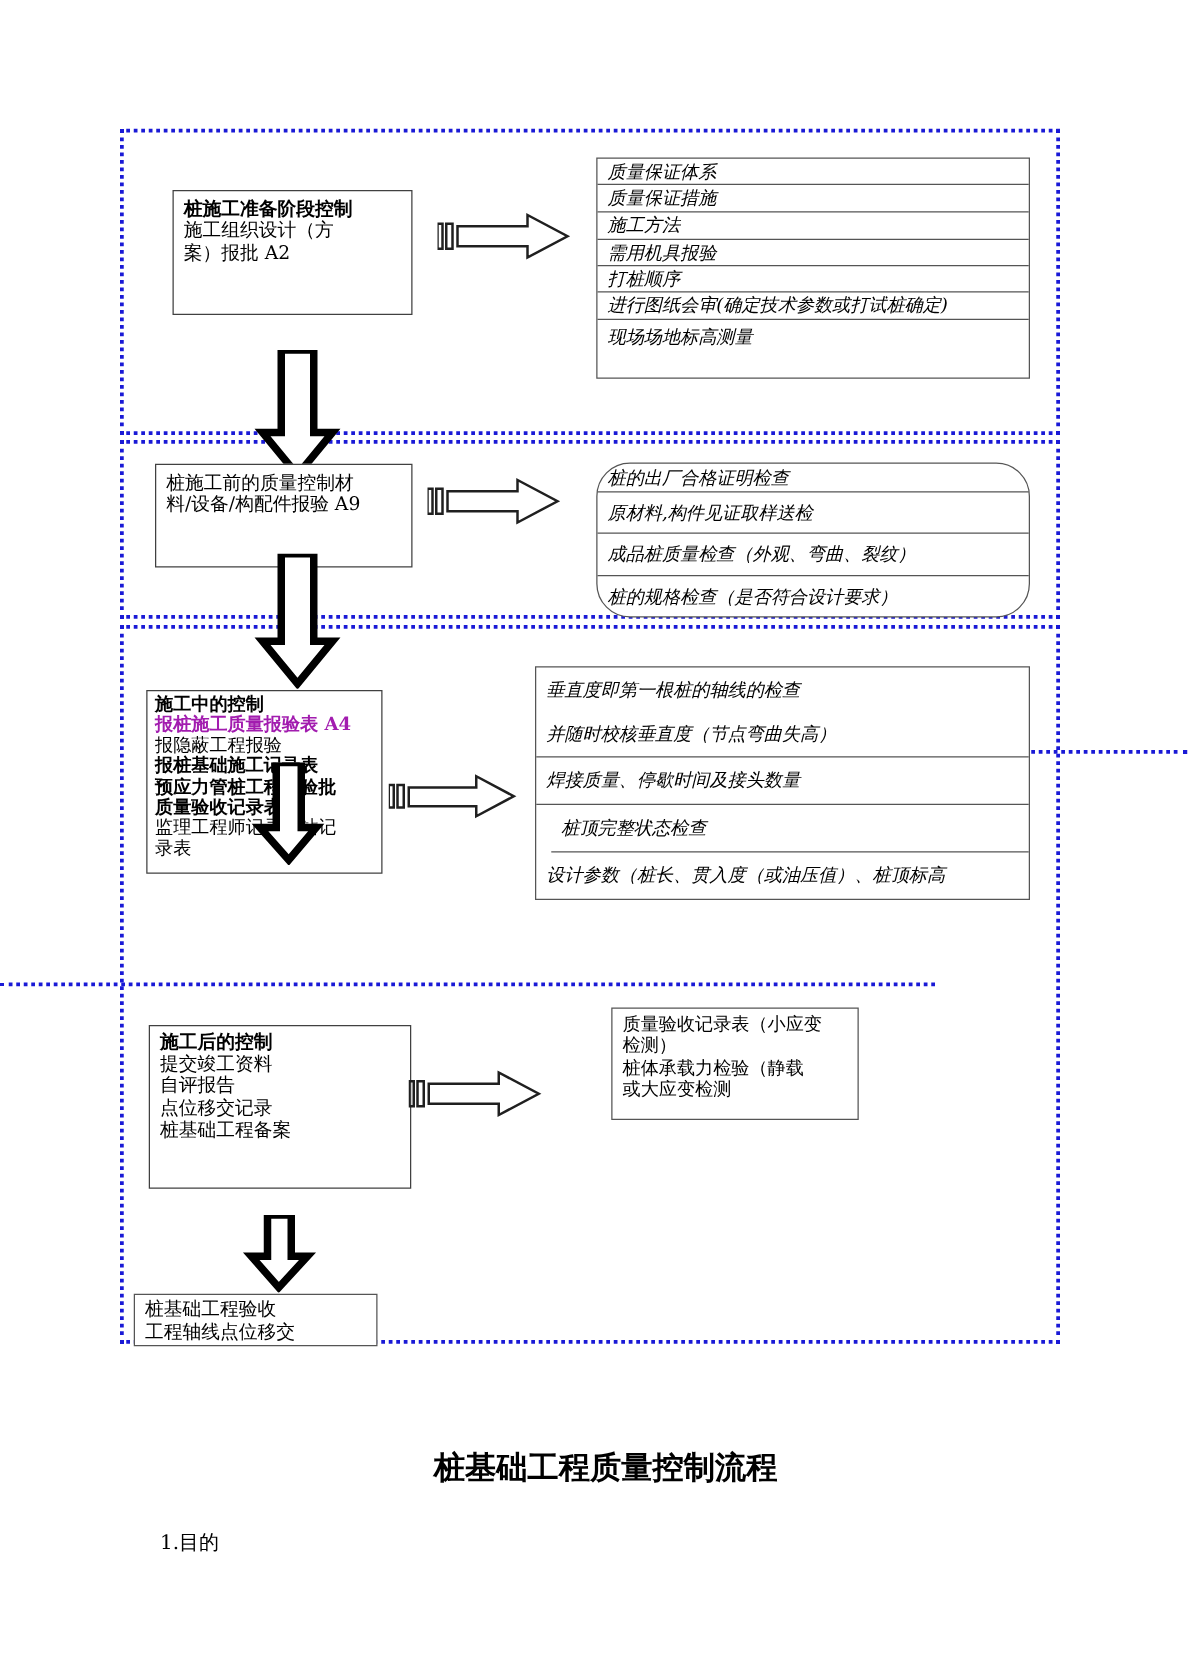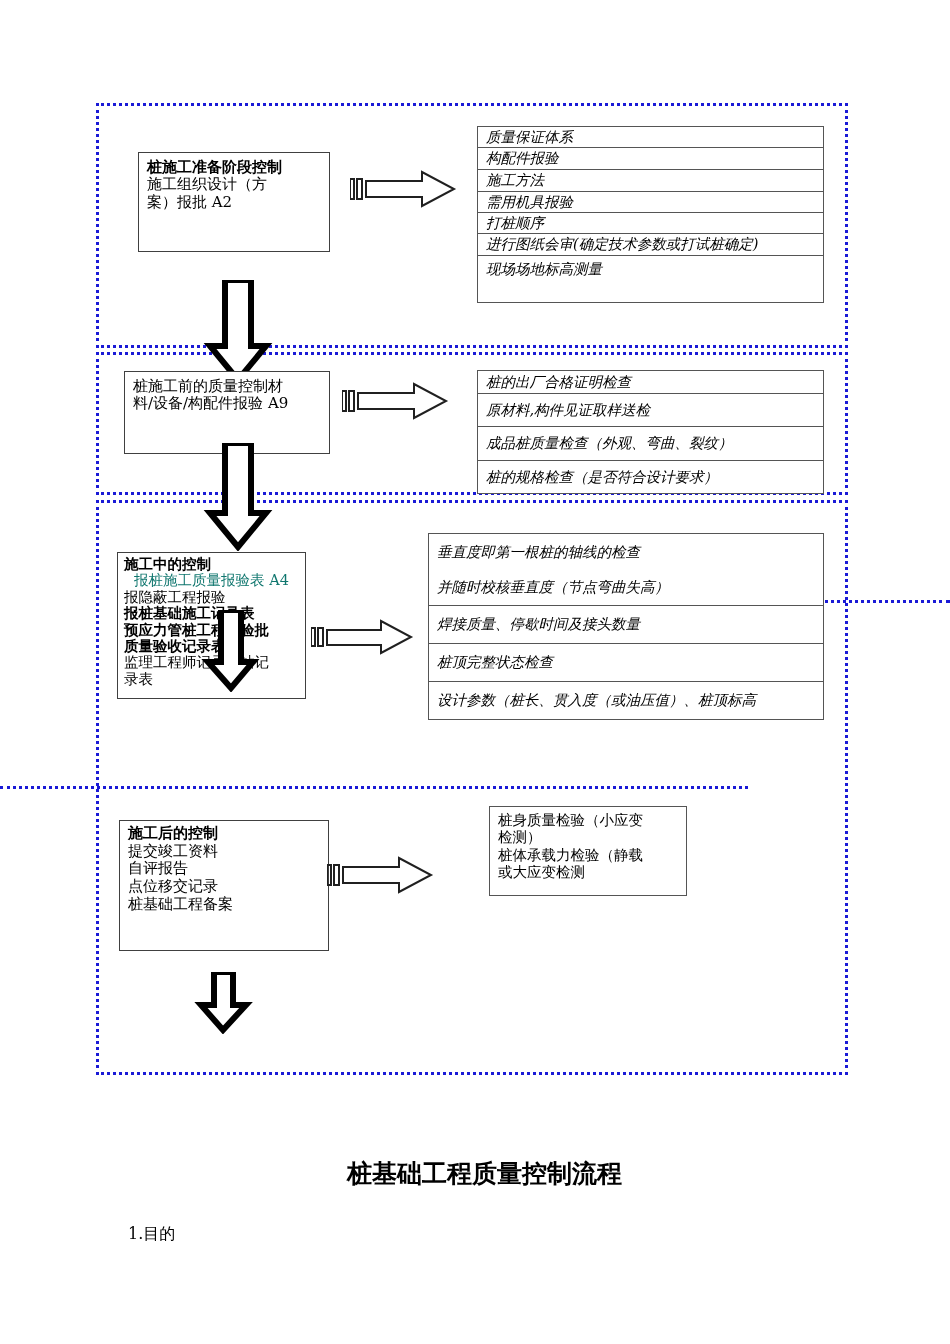--- a/index.html
+++ b/index.html
@@ -39,21 +39,21 @@
     position: absolute;
     box-sizing: border-box;
     border: 1px solid #404040;
     background: #ffffff;
     font-family: "DejaVu Serif", "Liberation Serif", serif;
     line-height: 1.16;
     overflow: hidden;
   }
   .box .ln { display: block; white-space: nowrap; }
   .b-bold { font-weight: bold; }
-  .b-green { color: #0f766e; font-weight: normal; text-align: center; }
+  .b-green { color: #a21caf; font-weight: bold; }
 
   
   .listtable {
     position: absolute;
     box-sizing: border-box;
     border: 1px solid #555555;
     background: #ffffff;
     font-family: "DejaVu Serif", "Liberation Serif", serif;
     font-style: italic;
   }
@@ -108,21 +108,21 @@
   <div class="arrow" style="left:350px; top:168px;">
     <svg width="110" height="42" viewBox="0 0 110 42">
       <rect x="0" y="11" width="4" height="20" fill="none" stroke="#202020" stroke-width="2"></rect>
       <rect x="7" y="11" width="5" height="20" fill="none" stroke="#202020" stroke-width="2"></rect>
       <path d="M16,13 L72,13 L72,4 L104,21 L72,38 L72,29 L16,29 Z" fill="#ffffff" stroke="#202020" stroke-width="2"></path>
     </svg>
   </div>
 
   <div class="listtable" style="left:477px; top:126px; width:347px; height:177px; font-size:14.5px;">
     <div class="row" style="height:21px;">质量保证体系</div>
-    <div class="row" style="height:22px;">构配件报验</div>
+    <div class="row" style="height:22px;">质量保证措施</div>
     <div class="row" style="height:22px;">施工方法</div>
     <div class="row" style="height:21px;">需用机具报验</div>
     <div class="row" style="height:21px;">打桩顺序</div>
     <div class="row" style="height:22px;">进行图纸会审(确定技术参数或打试桩确定)</div>
     <div class="row" style="height:27px;">现场场地标高测量</div>
   </div>
 
   <div class="arrow" style="left:200px; top:280px;">
     <svg width="76" height="104" viewBox="0 0 76 104">
       <path d="M25,0 L51,0 L51,66 L66,66 L38,100 L10,66 L25,66 Z" fill="#ffffff" stroke="#000000" stroke-width="6"></path>
@@ -135,21 +135,21 @@
   </div>
 
   <div class="arrow" style="left:342px; top:380px;">
     <svg width="110" height="42" viewBox="0 0 110 42">
       <rect x="0" y="11" width="4" height="20" fill="none" stroke="#202020" stroke-width="2"></rect>
       <rect x="7" y="11" width="5" height="20" fill="none" stroke="#202020" stroke-width="2"></rect>
       <path d="M16,13 L72,13 L72,4 L104,21 L72,38 L72,29 L16,29 Z" fill="#ffffff" stroke="#202020" stroke-width="2"></path>
     </svg>
   </div>
 
-  <div class="listtable" style="left:477px; top:370px; width:347px; height:124px; font-size:14.5px;">
+  <div class="listtable" style="left:477px; top:370px; width:347px; height:124px; font-size:14.5px;border-radius:27px;">
     <div class="row" style="height:23px;">桩的出厂合格证明检查</div>
     <div class="row" style="height:33px;">原材料,构件见证取样送检</div>
     <div class="row" style="height:34px;text-align:center;">成品桩质量检查（外观、弯曲、裂纹）</div>
     <div class="row" style="height:32px;">桩的规格检查（是否符合设计要求）</div>
   </div>
 
   <div class="arrow" style="left:200px; top:443px;">
     <svg width="76" height="108" viewBox="0 0 76 108">
       <path d="M25,0 L51,0 L51,70 L66,70 L38,104 L10,70 L25,70 Z" fill="#ffffff" stroke="#000000" stroke-width="6"></path>
     </svg>
@@ -177,51 +177,55 @@
   <div class="arrow" style="left:200px; top:610px;">
     <svg width="60" height="82" viewBox="0 0 60 82">
       <path d="M21,0 L41,0 L41,52 L53,52 L31,78 L8,52 L21,52 Z" fill="#ffffff" stroke="#000000" stroke-width="6"></path>
     </svg>
   </div>
 
   <div class="listtable" style="left:428px; top:533px; width:396px; height:187px; font-size:14.5px;">
     <div class="row" style="height:36px; border-bottom:none;">垂直度即第一根桩的轴线的检查</div>
     <div class="row" style="height:36px;">并随时校核垂直度（节点弯曲失高）</div>
     <div class="row" style="height:38px;">焊接质量、停歇时间及接头数量</div>
-    <div class="row" style="height:38px;">桩顶完整状态检查</div>
+    <div class="row" style="height:38px;margin-left:12px;">桩顶完整状态检查</div>
     <div class="row" style="height:37px;">设计参数（桩长、贯入度（或油压值）、桩顶标高</div>
   </div>
 
   <div class="box" style="left:119px; top:820px; width:210px; height:131px; padding:4px 8px 0 8px; font-size:15px; line-height:1.18;">
     <span class="ln b-bold">施工后的控制</span>
     <span class="ln">提交竣工资料</span>
     <span class="ln">自评报告</span>
     <span class="ln">点位移交记录</span>
     <span class="ln">桩基础工程备案</span>
   </div>
 
   <div class="arrow" style="left:327px; top:854px;">
     <svg width="110" height="42" viewBox="0 0 110 42">
       <rect x="0" y="11" width="4" height="20" fill="none" stroke="#202020" stroke-width="2"></rect>
       <rect x="7" y="11" width="5" height="20" fill="none" stroke="#202020" stroke-width="2"></rect>
       <path d="M16,13 L72,13 L72,4 L104,21 L72,38 L72,29 L16,29 Z" fill="#ffffff" stroke="#202020" stroke-width="2"></path>
     </svg>
   </div>
 
   <div class="box" style="left:489px; top:806px; width:198px; height:90px; padding:5px 8px 0 8px; font-size:14.5px; line-height:1.2; border-color:#555555;">
-    <span class="ln">桩身质量检验（小应变</span>
+    <span class="ln">质量验收记录表（小应变</span>
     <span class="ln">检测）</span>
     <span class="ln">桩体承载力检验（静载</span>
     <span class="ln">或大应变检测</span>
   </div>
 
   <div class="arrow" style="left:193px; top:972px;">
     <svg width="60" height="62" viewBox="0 0 60 62">
       <path d="M21,0 L40,0 L40,33 L53,33 L30,58 L8,33 L21,33 Z" fill="#ffffff" stroke="#000000" stroke-width="6"></path>
     </svg>
   </div>
 
+  <div class="box" style="left:107px; top:1035px; width:195px; height:42px; padding:3px 8px 0 8px; font-size:15px; line-height:1.18; border-color:#555555;">
+    <span class="ln">桩基础工程验收</span>
+    <span class="ln">工程轴线点位移交</span>
+  </div>
 
   <div class="caption" style="left:347px; top:1157px; font-size:25px;">桩基础工程质量控制流程</div>
 
   <div class="bodytext" style="left:128px; top:1224px; font-size:16px;">1.目的</div>
 
 </div>
 
 </body></html>

